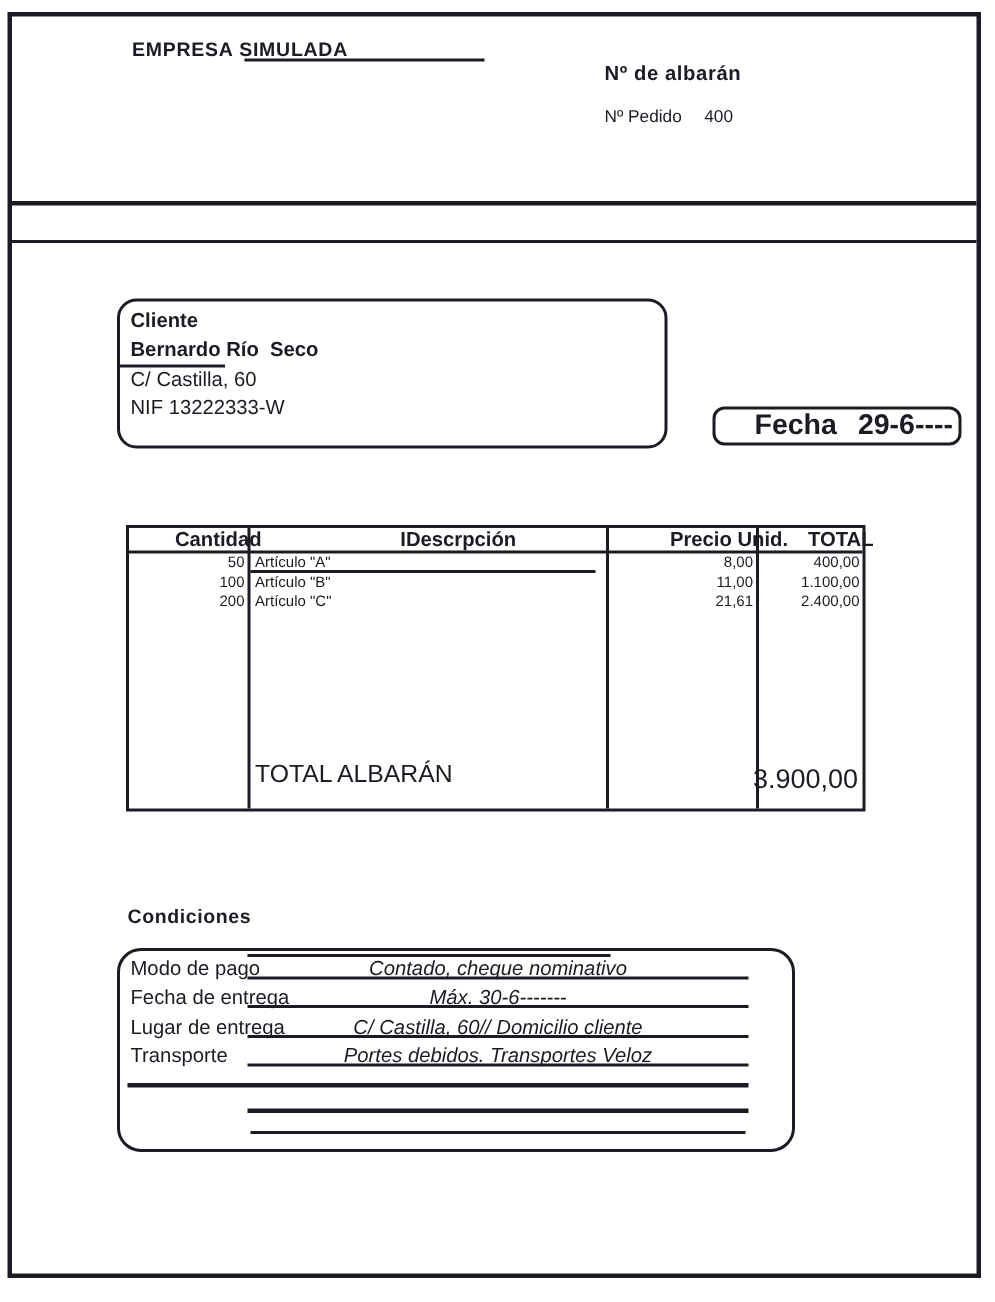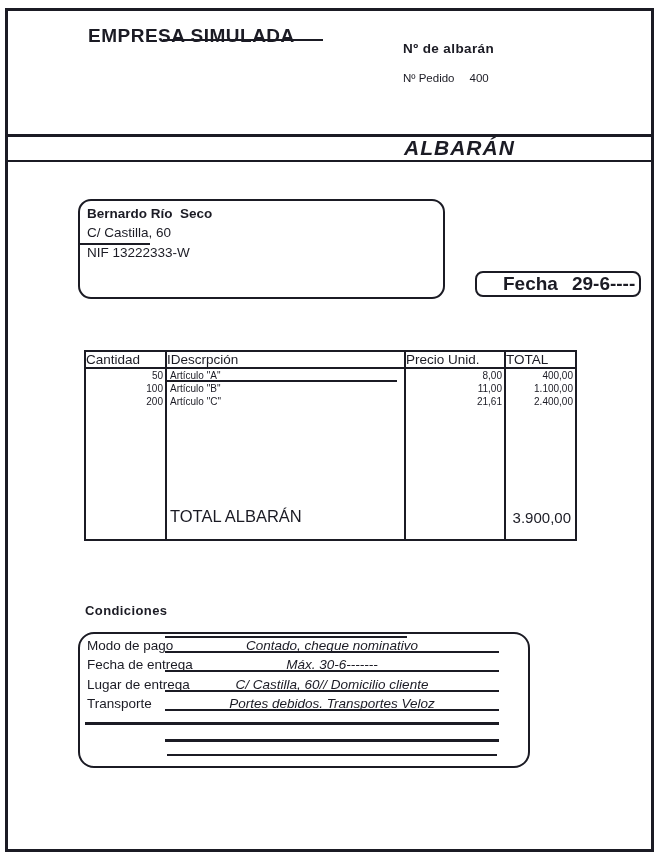--- a/index.html
+++ b/index.html
@@ -13,50 +13,50 @@
   .bold { font-weight: bold; }
   .pre  { white-space: pre; }
 
   .page-border {
     position: absolute; left: 5px; top: 8px; width: 649px; height: 844px;
     border: 3px solid #1b1b24; box-sizing: border-box;
   }
   .rounded-box {
     position: absolute; border: 2px solid #1b1b24; box-sizing: border-box; background: #fff;
   }
-  .th   { position: absolute; text-align: left; font-weight: normal; font-size: 13.5px; line-height: 15px; white-space: pre; }
+  .th   { position: absolute; text-align: center; font-weight: bold; font-size: 13.5px; line-height: 15px; white-space: pre; margin-left: 20px; }
   .cell { position: absolute; font-size: 10px; line-height: 13px; white-space: pre; }
   .num  { text-align: right; }
   .cond-label { position: absolute; font-size: 13.5px; white-space: pre; }
   .cond-value { position: absolute; left: 85px; width: 334px; text-align: center;
                 font-style: italic; font-size: 13.5px; white-space: pre; }
 </style>
 </head>
 <body>
 
 <div class="page">
 
   <div class="page-border"></div>
 
-  <div class="abs bold pre" style="left:88px; top:25px; font-size:19px; letter-spacing:0.5px;">EMPRESA SIMULADA</div>
+  <div class="abs bold pre" style="left:88px; top:25px; font-size:13px; letter-spacing:0.5px;">EMPRESA SIMULADA</div>
   <div class="line" style="left:163px; top:39px; width:160px;"></div>
 
   <div class="abs bold pre" style="left:403px; top:41px; font-size:13.5px; letter-spacing:0.4px;">Nº de albarán</div>
 
   <div class="abs" style="left:403px; top:72px; font-size:11.5px; display:flex; gap:15px;">
     <span class="pre">Nº Pedido</span>
     <span class="pre">400</span>
   </div>
 
   <div class="line" style="left:8px; top:134px; width:643px; height:3px;"></div>
-  <div class="abs bold" style="left:404px; top:136px; font-size:21px; font-style:italic; letter-spacing:1px;">ALBARÁN</div>
   <div class="line" style="left:8px; top:160px; width:643px;"></div>
 
   <div class="rounded-box" style="left:78px; top:199px; width:367px; height:100px; border-radius:13px;">
     <div style="padding:3px 0 0 7px; line-height:19.3px; font-size:13.5px;">
+      <div class="bold pre">Cliente</div>
       <div class="bold pre">Bernardo Río  Seco</div>
       <div class="pre">C/ Castilla, 60</div>
       <div class="pre">NIF 13222333-W</div>
     </div>
     <div class="line" style="left:-2px; top:42px; width:72px;"></div>
   </div>
 
   <div class="rounded-box" style="left:475px; top:271px; width:166px; height:26px; border-radius:8px;
        display:flex; align-items:center; padding-left:26px; gap:14px; font-size:19px; font-weight:bold;">
     <span class="pre">Fecha</span>
@@ -85,21 +85,21 @@
     <div class="cell" style="left:84px;  top:30px; width:232px;">Artículo "B"</div>
     <div class="cell num" style="left:320px; top:30px; width:96px;">11,00</div>
     <div class="cell num" style="left:420px; top:30px; width:67px;">1.100,00</div>
 
     <div class="cell num" style="left:0;     top:43px; width:77px;">200</div>
     <div class="cell" style="left:84px;  top:43px; width:232px;">Artículo "C"</div>
     <div class="cell num" style="left:320px; top:43px; width:96px;">21,61</div>
     <div class="cell num" style="left:420px; top:43px; width:67px;">2.400,00</div>
 
     <div class="abs pre" style="left:84px; top:155px; font-size:16.5px;">TOTAL ALBARÁN</div>
-    <div class="abs num pre" style="left:416px; top:157px; width:69px; font-size:15px;">3.900,00</div>
+    <div class="abs num pre" style="left:416px; top:157px; width:69px; font-size:18px;">3.900,00</div>
   </div>
 
   <div class="abs bold pre" style="left:85px; top:603px; font-size:13px; letter-spacing:0.4px;">Condiciones</div>
 
   <div class="rounded-box" style="left:78px; top:632px; width:452px; height:136px; border-radius:16px;">
 
     <div class="line" style="left:85px; top:2px; width:242px;"></div>
 
     <div class="cond-label" style="left:7px; top:4px;">Modo de pago</div>
     <div class="cond-value" style="top:4px;">Contado, cheque nominativo</div>

